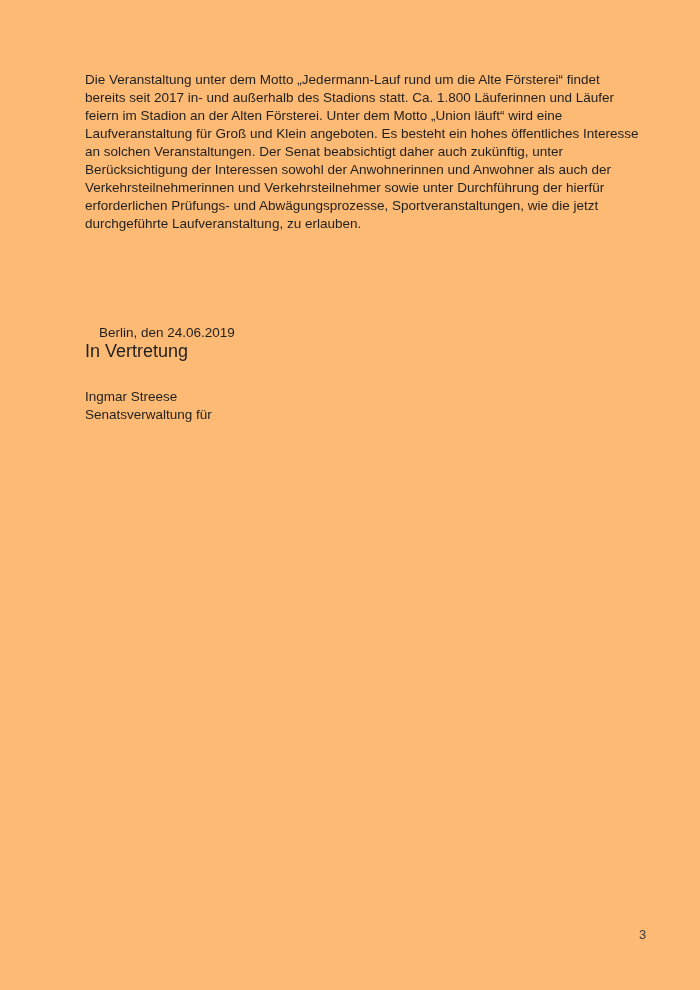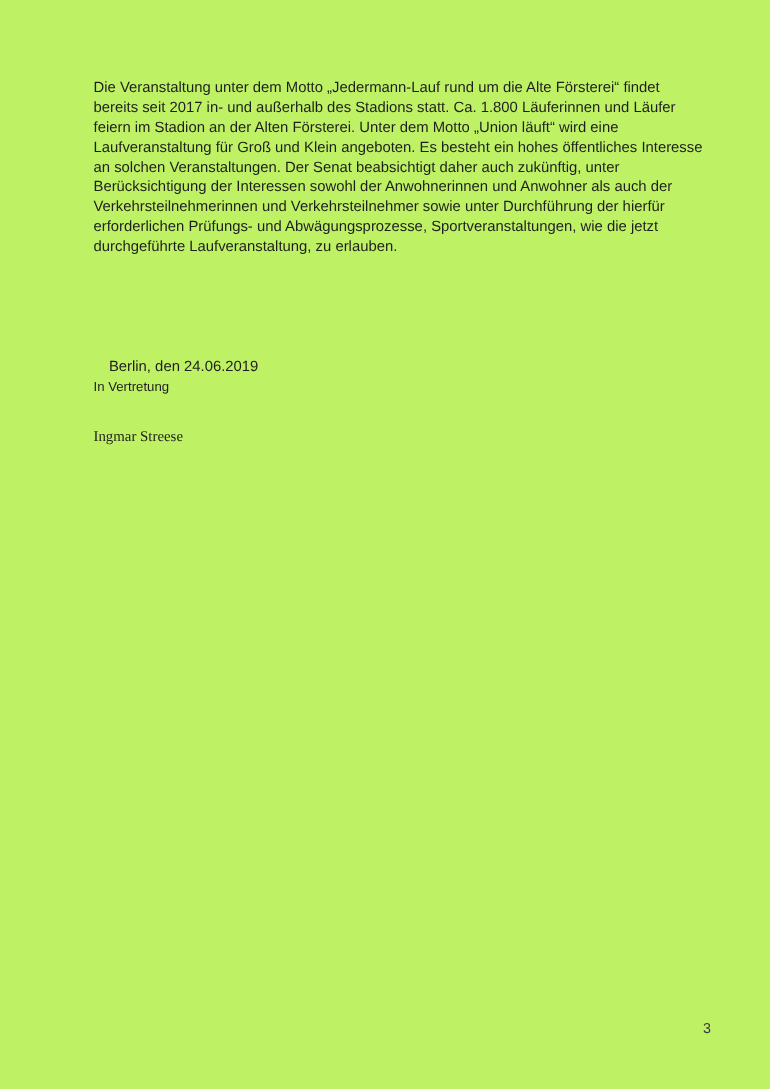--- a/index.html
+++ b/index.html
@@ -4,21 +4,21 @@
   <style>
     html, body {
       margin: 0;
       padding: 0;
       background: #ffffff;
     }
     .page {
       position: relative;
       width: 700px;
       height: 990px;
-      background: #bef264;
+      background: #fdba74;
       font-family: "Liberation Sans", sans-serif;
       color: #1f1f1f;
       overflow: hidden;
     }
     .body-text {
       position: absolute;
       left: 85px;
       top: 71px;
       width: 557px;
       margin: 0;
@@ -32,33 +32,32 @@
       top: 310px;
       margin: 14px;
       font-size: 13.5px;
       line-height: 18px;
     }
     .closing {
       position: absolute;
       left: 85px;
       top: 342px;
       margin: 0;
-      font-size: 12px;
+      font-size: 18px;
       line-height: 18px;
     }
     .signature-block {
       position: absolute;
       left: 85px;
       top: 388px;
       font-size: 13.5px;
       line-height: 17.5px;
     }
     .signature-block p {
       margin: 0;
-      font-family: Liberation Serif, serif;
     }
     .page-number {
       position: absolute;
       left: 639px;
       top: 927px;
       font-size: 13px;
       color: #3c3c3c;
     }
   </style>
 </head>
@@ -67,17 +66,18 @@
 <div class="page">
 
   <p class="body-text">Die Veranstaltung unter dem Motto „Jedermann-Lauf rund um die Alte Försterei“ findet bereits seit 2017 in- und außerhalb des Stadions statt. Ca. 1.800 Läuferinnen und Läufer feiern im Stadion an der Alten Försterei. Unter dem Motto „Union läuft“ wird eine Laufveranstaltung für Groß und Klein angeboten. Es besteht ein hohes öffentliches Interesse an solchen Veranstaltungen. Der Senat beabsichtigt daher auch zukünftig, unter Berücksichtigung der Interessen sowohl der Anwohnerinnen und Anwohner als auch der Verkehrsteilnehmerinnen und Verkehrsteilnehmer sowie unter Durchführung der hierfür erforderlichen Prüfungs- und Abwägungsprozesse, Sportveranstaltungen, wie die jetzt durchgeführte Laufveranstaltung, zu erlauben.</p>
 
   <p class="dateline">Berlin, den 24.06.2019</p>
 
   <p class="closing">In Vertretung</p>
 
   <div class="signature-block">
     <p>Ingmar Streese</p>
+    <p>Senatsverwaltung für</p>
   </div>
 
   <div class="page-number">3</div>
 
 </div>
 
 </body></html>

